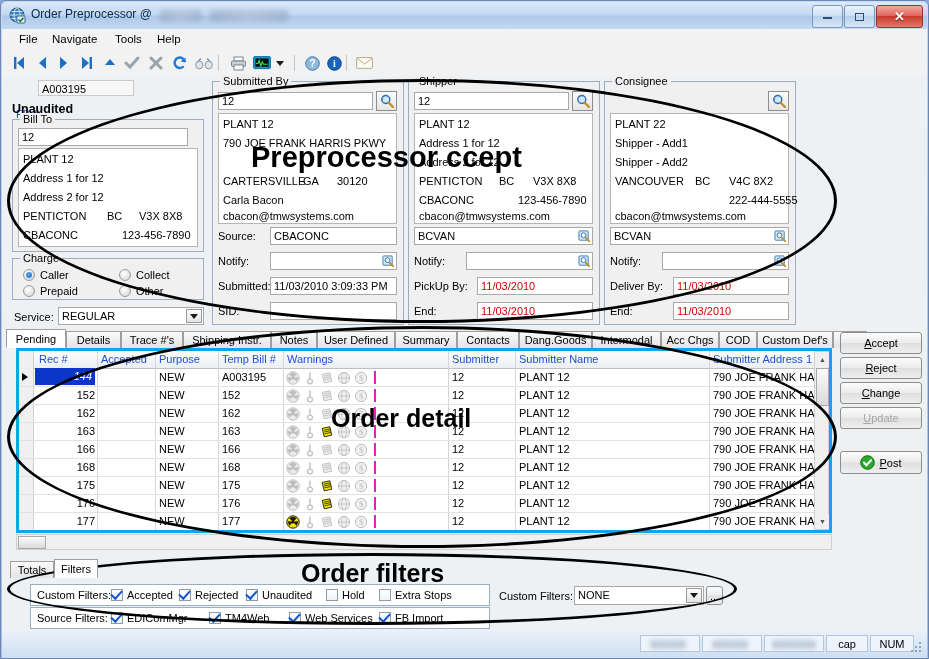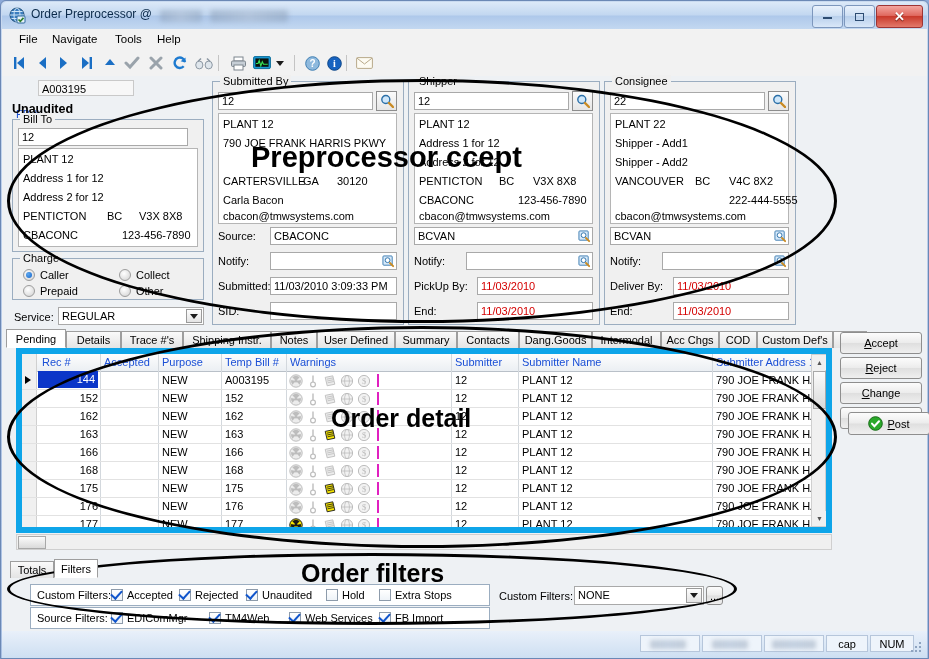--- a/index.html
+++ b/index.html
@@ -77,21 +77,21 @@
         background:linear-gradient(180deg,#fdfdfd,#e4e4e4);border:1px solid #9a9a9a;box-sizing:border-box;
         display:flex;align-items:center;justify-content:center;}
   .caret{width:0;height:0;border-left:4px solid transparent;border-right:4px solid transparent;border-top:5px solid #1b1b1b;}
   
   .tabstrip{position:absolute;height:19px;}
   .tab{position:absolute;top:2px;height:17px;background:linear-gradient(180deg,#fafafa,#e4e4e4);
        border:1px solid #9e9e9e;border-bottom:none;box-sizing:border-box;
        font-size:11px;display:flex;align-items:center;justify-content:center;white-space:nowrap;padding:0 5px;}
   .tab.act{top:0;height:19px;background:#fff;border-bottom:1px solid #fff;z-index:3;}
   
-  .grid{position:absolute;background:#fff;border:6px solid #0ea5e9;box-sizing:border-box;overflow:hidden;}
+  .grid{position:absolute;background:#fff;border:3px solid #0ea5e9;box-sizing:border-box;overflow:hidden;}
   .ghead{position:absolute;left:0;top:0;right:0;height:17px;background:linear-gradient(180deg,#fdfdfd,#ebeff3);
          border-bottom:1px solid #b9c0c8;}
   .gh{position:absolute;top:2px;font-size:11px;color:#1a4fd6;white-space:nowrap;}
   .gvl{position:absolute;top:0;width:1px;background:#d3d8dd;}
   .grow{position:absolute;left:0;right:0;height:18px;border-bottom:1px solid #e2e2e2;}
   .gc{position:absolute;top:3px;font-size:11px;white-space:nowrap;overflow:hidden;}
   .gc.r{text-align:right;}
   .gsel{position:absolute;background:#0b36c8;color:#fff;}
   .rowhdr{position:absolute;left:0;top:0;width:14px;bottom:0;background:#f0f0f0;border-right:1px solid #d0d0d0;}
   .arrowcur{position:absolute;left:3px;top:5px;width:0;height:0;
@@ -363,21 +363,20 @@
           </svg>
       </span>
       <span class="lbl" style="left:5px;top:198px;">PickUp By:</span>
       <div class="fld red" style="left:68px;top:195px;width:116px;height:18px;">11/03/2010</div>
       <span class="lbl" style="left:5px;top:223px;">End:</span>
       <div class="fld red" style="left:68px;top:220px;width:116px;height:18px;">11/03/2010</div>
     </div>
 
     <div class="gbox" style="left:602px;top:5px;width:192px;height:244px;">
       <span class="lg">Consignee</span>
-      <div class="fld" style="left:5px;top:10px;width:155px;height:18px;">22</div>
       <div class="mag" style="left:163px;top:9px;width:21px;height:20px;">
         <svg width="14" height="14" viewBox="0 0 14 14">
             <circle cx="5.8" cy="5.5" r="4" fill="#cfe7fa" stroke="#2a6fa8" stroke-width="1.4"></circle>
             <path d="M9 9l4 4" stroke="#c98a22" stroke-width="2.4" stroke-linecap="round"></path>
           </svg>
       </div>
       <div class="ro" style="position:absolute;left:5px;top:31px;width:179px;height:111px;">
         <span class="lbl" style="left:4px;top:4px;">PLANT 22</span>
         <span class="lbl" style="left:4px;top:23px;">Shipper - Add1</span>
         <span class="lbl" style="left:4px;top:42px;">Shipper - Add2</span>
@@ -443,21 +442,21 @@
       <span class="gvl" style="left:136px;height:185px;"></span>
       <span class="gvl" style="left:199px;height:185px;"></span>
       <span class="gvl" style="left:264px;height:185px;"></span>
       <span class="gvl" style="left:429px;height:185px;"></span>
       <span class="gvl" style="left:496px;height:185px;"></span>
       <span class="gvl" style="left:690px;height:185px;"></span>
       <div class="rowhdr"></div>
       <div id="grid-body">
           <div class="grow" style="top: 17px;">
             <span class="arrowcur"></span>
-            <span class="gc r gsel" style="left: 16px; width: 60px; top: 0px; height: 17px; line-height: 17px; padding-right: 3px; box-sizing: border-box;">144</span>
+            <span class="gc r gsel" style="left: 16px; width: 60px; top: 0px; height: 17px; line-height: 17px; padding-right: 3px; box-sizing: border-box; font-style: italic;">144</span>
             <span class="gc" style="left: 80px; width: 54px;"></span>
             <span class="gc" style="left: 140px; width: 56px;">NEW</span>
             <span class="gc" style="left: 203px; width: 58px;">A003195</span>
             <span class="gc" style="left: 433px; width: 58px;">12</span>
             <span class="gc" style="left: 500px; width: 185px;">PLANT 12</span>
             <span class="gc" style="left: 694px; width: 112px;">790 JOE FRANK HARR</span>
             <span style="position: absolute; left: 267px; top: 2px; width: 160px; height: 15px; display: flex; align-items: center; gap: 3px;">
               <svg width="14" height="14" viewBox="0 0 14 14">
                 <circle cx="7" cy="7" r="6.2" fill="#ececec" stroke="#bdbdbd"></circle>
                 <circle cx="7" cy="7" r="1.5" fill="#bdbdbd"></circle>
@@ -791,21 +790,21 @@
     </div>
     <div class="btn" style="left:838px;top:281px;width:82px;height:22px;">
       <span><u>R</u><span>eject</span></span>
     </div>
     <div class="btn" style="left:838px;top:306px;width:82px;height:22px;">
       <span><u>C</u><span>hange</span></span>
     </div>
     <div class="btn dis" style="left:838px;top:331px;width:82px;height:22px;">
       <span><u>U</u><span>pdate</span></span>
     </div>
-    <div class="btn" style="left:838px;top:336px;width:82px;height:23px;margin-left:8px;">
+    <div class="btn" style="left:838px;top:375px;width:82px;height:23px;">
       <span style="display:flex;">
         <svg width="15" height="15" viewBox="0 0 15 15">
             <circle cx="7.5" cy="7.5" r="6.8" fill="#2aa82a" stroke="#156b15"></circle>
             <path d="M4 7.6l2.4 2.6 4.6-5" stroke="#fff" stroke-width="2" fill="none" stroke-linecap="round"></path>
           </svg>
       </span>
       <span><u>P</u><span>ost</span></span>
     </div>
 
     <div class="tabstrip" style="left:0px;top:483px;width:740px;">

